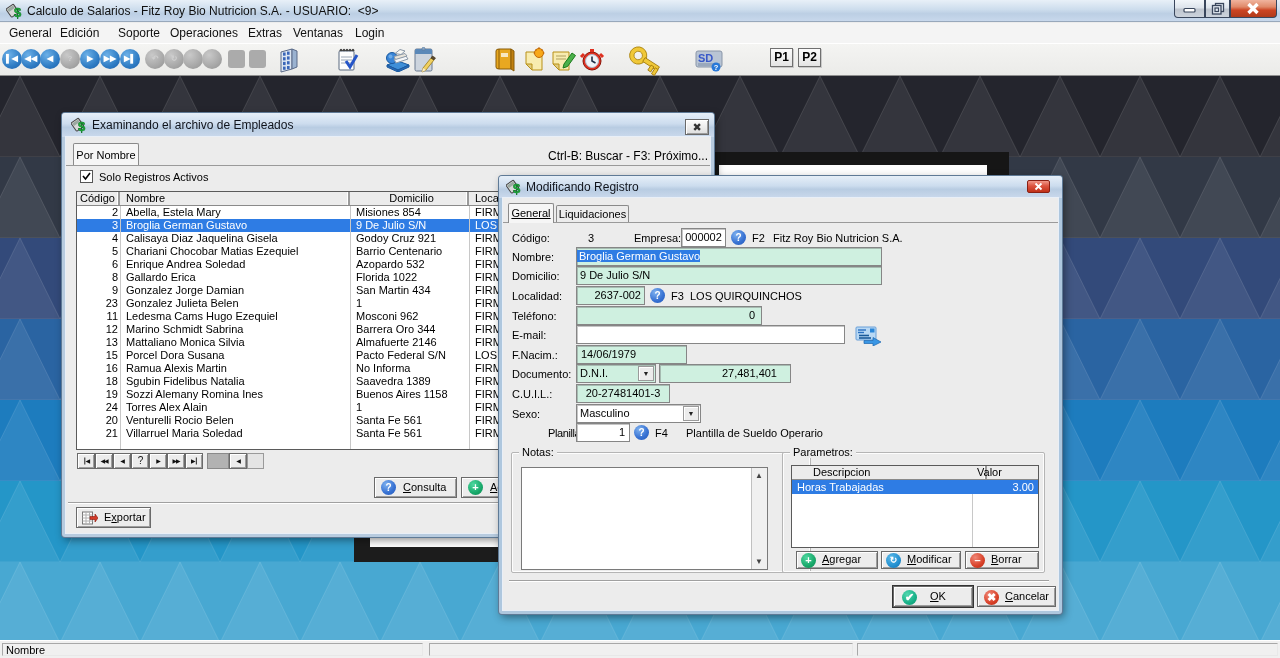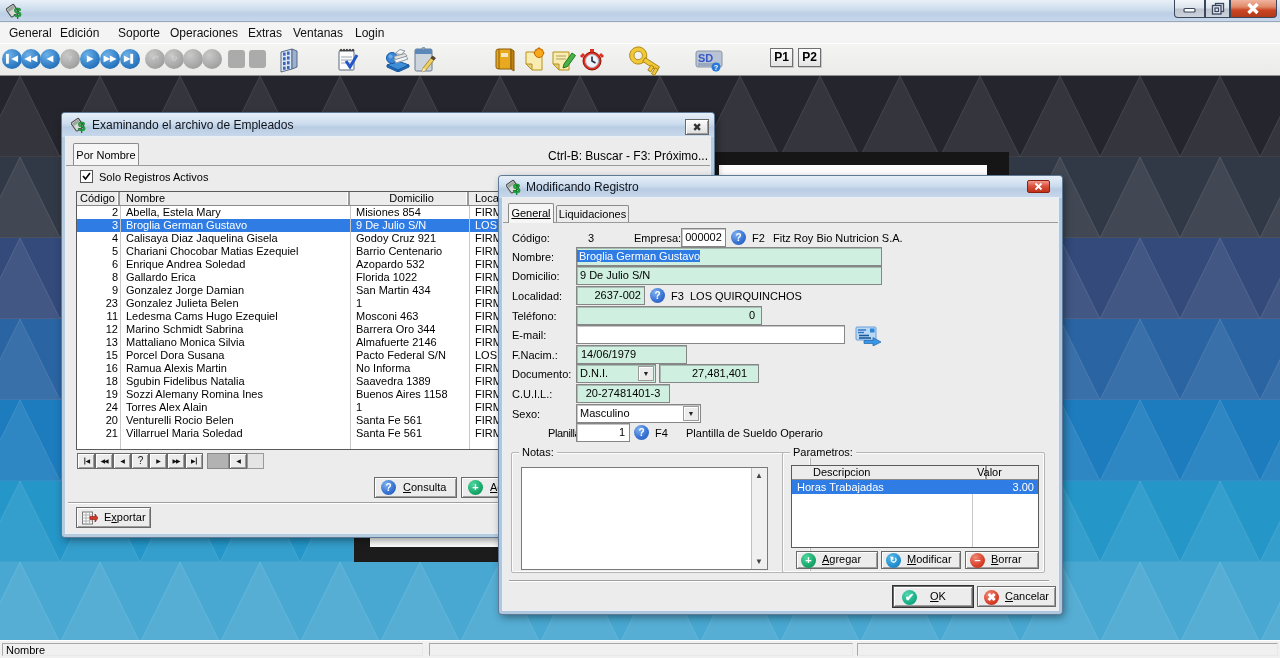--- a/index.html
+++ b/index.html
@@ -72,20 +72,21 @@
 </style>
 </head>
 <body>
 <div id="screen">
   <div id="titlebar">
     <svg class="abs" style="left:6px;top:3px;" width="16" height="16" viewBox="0 0 16 16">
       <rect x="2" y="3" width="9" height="10" rx="1" transform="rotate(-35 6 8)" fill="#d8d8d8" stroke="#444" stroke-width="1"></rect>
       <rect x="3" y="4" width="7" height="3" transform="rotate(-35 6 8)" fill="#9aa8a0"></rect>
       <text x="8" y="14" font-size="13" font-weight="bold" fill="#1faf3c" stroke="#0a7020" stroke-width="0.5">$</text>
     </svg>
+    <div id="titletext">Calculo de Salarios - Fitz Roy Bio Nutricion S.A. - USUARIO:&nbsp; &lt;9&gt;</div>
     <div class="capbtn" style="left:1174px;width:31px;border-radius:0 0 0 4px;"><svg width="29" height="17">
           <rect x="9" y="8.5" width="11" height="3.5" rx="1" fill="#fff" stroke="#39465c" stroke-width="1.2"></rect>
         </svg></div>
     <div class="capbtn" style="left:1205px;width:25px;"><svg width="23" height="17">
           <rect x="9.5" y="3.5" width="8" height="8" fill="#e4eaf2" stroke="#39465c" stroke-width="1.3"></rect>
           <rect x="6.5" y="5.5" width="8.5" height="8.5" fill="#e4eaf2" stroke="#39465c" stroke-width="1.3"></rect>
           <rect x="9" y="8" width="3.5" height="3.5" fill="none" stroke="#39465c" stroke-width="1.2"></rect>
         </svg></div>
     <div class="capbtn" id="btnclose" style="left:1230px;width:47px;border-radius:0 0 4px 0;"><svg width="45" height="17">
           <path d="M17.5 4 L26.5 13 M26.5 4 L17.5 13" stroke="#fff" stroke-width="3.4"></path>
@@ -303,21 +304,21 @@
             </div>
           <div class="grow" style="top:105px;">
               <span class="g0">23</span>
               <span class="g1">Gonzalez Julieta Belen</span>
               <span class="g2">1</span>
               <span class="g3">FIRMAT</span>
             </div>
           <div class="grow" style="top:118px;">
               <span class="g0">11</span>
               <span class="g1">Ledesma Cams Hugo Ezequiel</span>
-              <span class="g2">Mosconi 463</span>
+              <span class="g2">Mosconi 962</span>
               <span class="g3">FIRMAT</span>
             </div>
           <div class="grow" style="top:131px;">
               <span class="g0">12</span>
               <span class="g1">Marino Schmidt Sabrina</span>
               <span class="g2">Barrera Oro 344</span>
               <span class="g3">FIRMAT</span>
             </div>
           <div class="grow" style="top:144px;">
               <span class="g0">13</span>
@@ -457,21 +458,21 @@
           <g stroke="#1a5a9a" stroke-width="1.6">
               <line x1="4" y1="9.5" x2="14" y2="9.5"></line>
               <line x1="4" y1="12" x2="16" y2="12"></line>
             </g>
           <path d="M9 14.5 L18 14.5 L18 11.5 L26 16 L18 20 L18 17.5 L9 17.5 Z" fill="#3a96e4" stroke="#1a66b0" stroke-width="0.7"></path>
         </svg>
         <div class="lab" style="left:9px;top:151px;">F.Nacim.:</div>
         <div class="abs sunk teal" style="left:73px;top:147px;width:111px;height:19px;line-height:17px;padding-left:4px;">14/06/1979</div>
         <div class="lab" style="left:9px;top:170px;">Documento:</div>
         <div class="abs sunk teal" style="left:73px;top:166px;width:80px;height:19px;line-height:17px;padding-left:3px;">D.N.I.<div class="ddb">▼</div></div>
-        <div class="abs sunk teal" style="left:156px;top:166px;width:100px;height:19px;line-height:17px;text-align:right;padding-right:13px;padding-left:32px;">27,481,401</div>
+        <div class="abs sunk teal" style="left:156px;top:166px;width:132px;height:19px;line-height:17px;text-align:right;padding-right:13px;padding-left:32px;">27,481,401</div>
         <div class="lab" style="left:9px;top:190px;">C.U.I.L.:</div>
         <div class="abs sunk teal" style="left:73px;top:186px;width:94px;height:19px;line-height:17px;text-align:center;">20-27481401-3</div>
         <div class="lab" style="left:9px;top:210px;">Sexo:</div>
         <div class="abs sunk" style="left:73px;top:206px;width:125px;height:19px;line-height:17px;padding-left:3px;">Masculino<div class="ddb">▼</div></div>
         <div class="lab" style="left:9px;top:229px;letter-spacing:-0.4px;margin-left:36px;">Planilla Base:</div>
         <div class="abs sunk" style="left:73px;top:225px;width:54px;height:19px;line-height:17px;text-align:right;padding-right:4px;">1</div>
         <div class="qi" style="left:131px;top:227px;">?</div>
         <div class="lab" style="left:152px;top:229px;">F4</div>
         <div class="lab" style="left:183px;top:229px;">Plantilla de Sueldo Operario</div>
 

